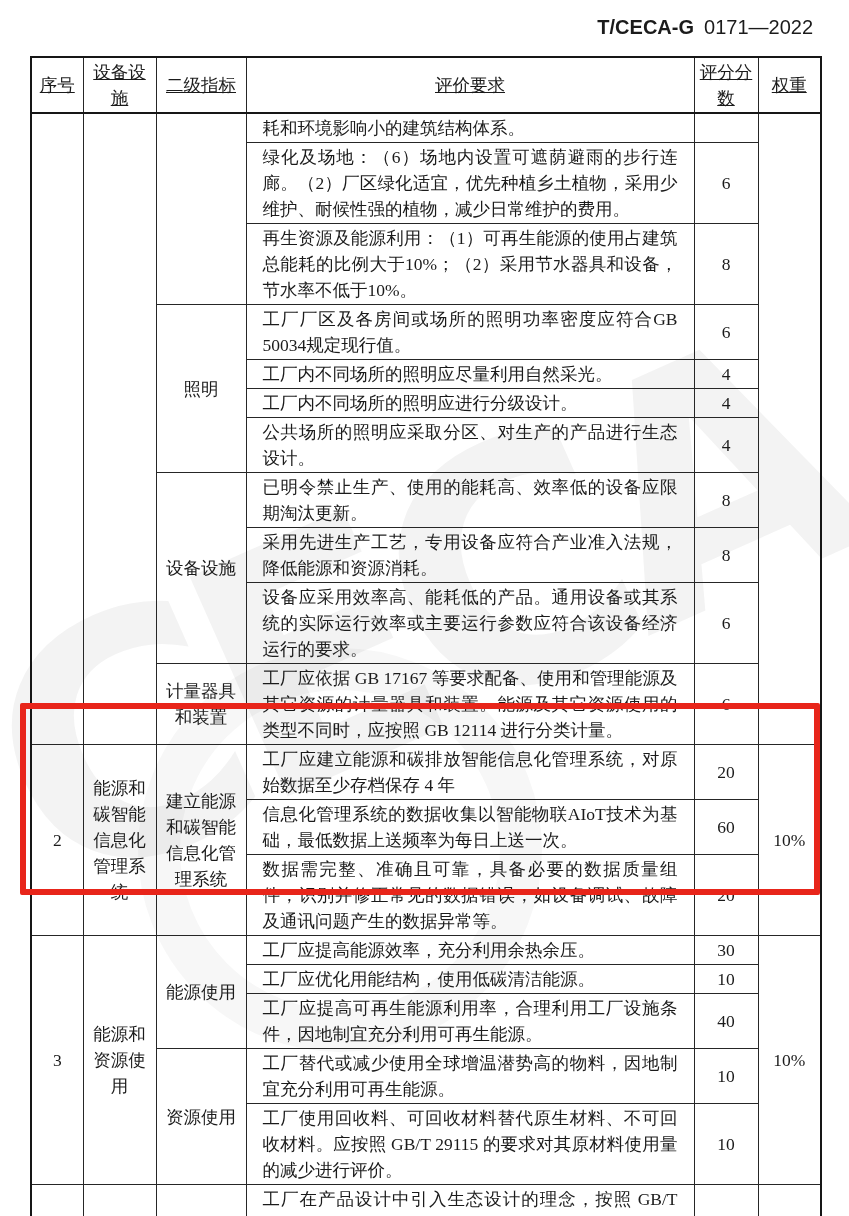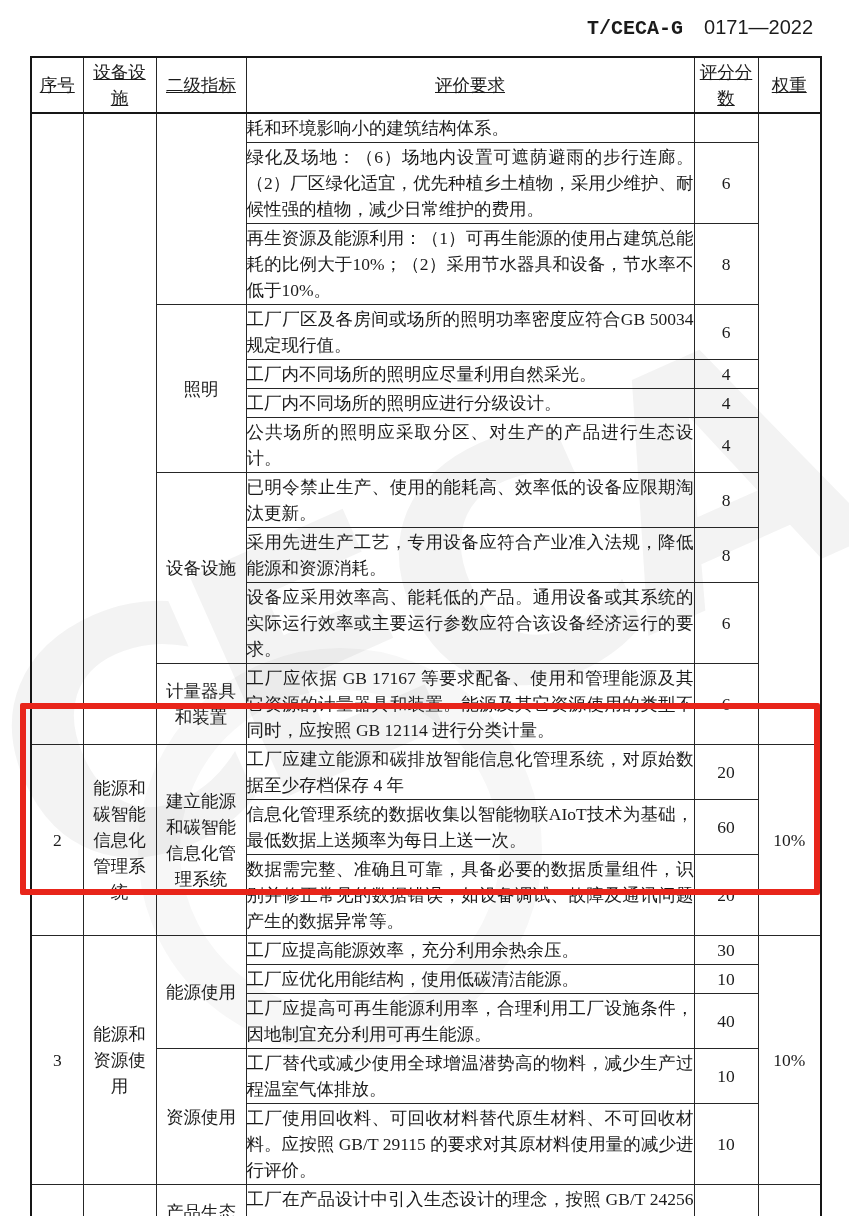--- a/index.html
+++ b/index.html
@@ -3,22 +3,22 @@
 <meta charset="utf-8">
 <style>
   html,body { margin:0; padding:0; background:#ffffff; }
   .page {
     position:relative; width:849px; height:1216px; background:#fff;
     overflow:hidden; font-family:"Liberation Serif","DejaVu Serif",serif;
     color:#1b1b1b;
   }
   
   .doc-number { position:absolute; top:16px; right:36px; font-size:20px; letter-spacing:0; }
-  .doc-number .pfx { font-family:Liberation Mono, monospace; font-weight:bold; }
-  .doc-number .sfx { font-family:"Liberation Sans","DejaVu Sans",sans-serif; font-weight:normal; margin-left:16px; }
+  .doc-number .pfx { font-family:Liberation Sans, sans-serif; font-weight:bold; }
+  .doc-number .sfx { font-family:"Liberation Sans","DejaVu Sans",sans-serif; font-weight:normal; margin-left:5px; }
 
   
   .wm-text {
     position:absolute; top:430px; left:-30px; width:980px;
     font-family:"DejaVu Sans",sans-serif; font-weight:bold;
     font-size:330px; line-height:330px; letter-spacing:-22px;
     color:rgba(40,40,40,0.055); transform:rotate(-24deg);
     pointer-events:none; white-space:nowrap; user-select:none;
   }
   .wm-circle {
@@ -36,21 +36,21 @@
   }
   .eval-table th, .eval-table td {
     border:1px solid #262626; vertical-align:middle;
     font-weight:normal; padding:1px 4px; overflow:hidden;
   }
   .eval-table thead th {
     text-align:center; border-bottom:2px solid #161616; height:48px;
     padding:1px 2px;
   }
   td.c { text-align:center; }
-  td.req { text-align:justify; padding:1px 0; }
+  td.req { text-align:justify; padding:1px 16px; }
   tr.hh { height:48px;text-decoration:underline; }
   tr.h1 { height:26px; }
   tr.h2 { height:53px; }
   tr.h3 { height:79px; }
 
   
   .highlight-box {
     position:absolute; left:20px; top:703px; width:800px; height:192px;
     border:6px solid #e8251a; border-radius:2px;
     box-sizing:border-box; pointer-events:none;
@@ -170,21 +170,21 @@
       <tr class="h1">
         <td class="req">工厂应优化用能结构，使用低碳清洁能源。</td>
         <td class="c">10</td>
       </tr>
       <tr class="h2">
         <td class="req">工厂应提高可再生能源利用率，合理利用工厂设施条件，因地制宜充分利用可再生能源。</td>
         <td class="c">40</td>
       </tr>
       <tr class="h2">
         <td class="c" rowspan="2">资源使用</td>
-        <td class="req">工厂替代或减少使用全球增温潜势高的物料，减少生产过程温室气体排放。</td>
+        <td class="req">工厂替代或减少使用全球增温潜势高的物料，因地制宜充分利用可再生能源。</td>
         <td class="c">10</td>
       </tr>
       <tr class="h3">
         <td class="req">工厂使用回收料、可回收材料替代原生材料、不可回收材料。应按照 GB/T 29115 的要求对其原材料使用量的减少进行评价。</td>
         <td class="c">10</td>
       </tr>
 
       <tr class="h3">
         <td class="c">4</td>
         <td class="c">产品</td>

